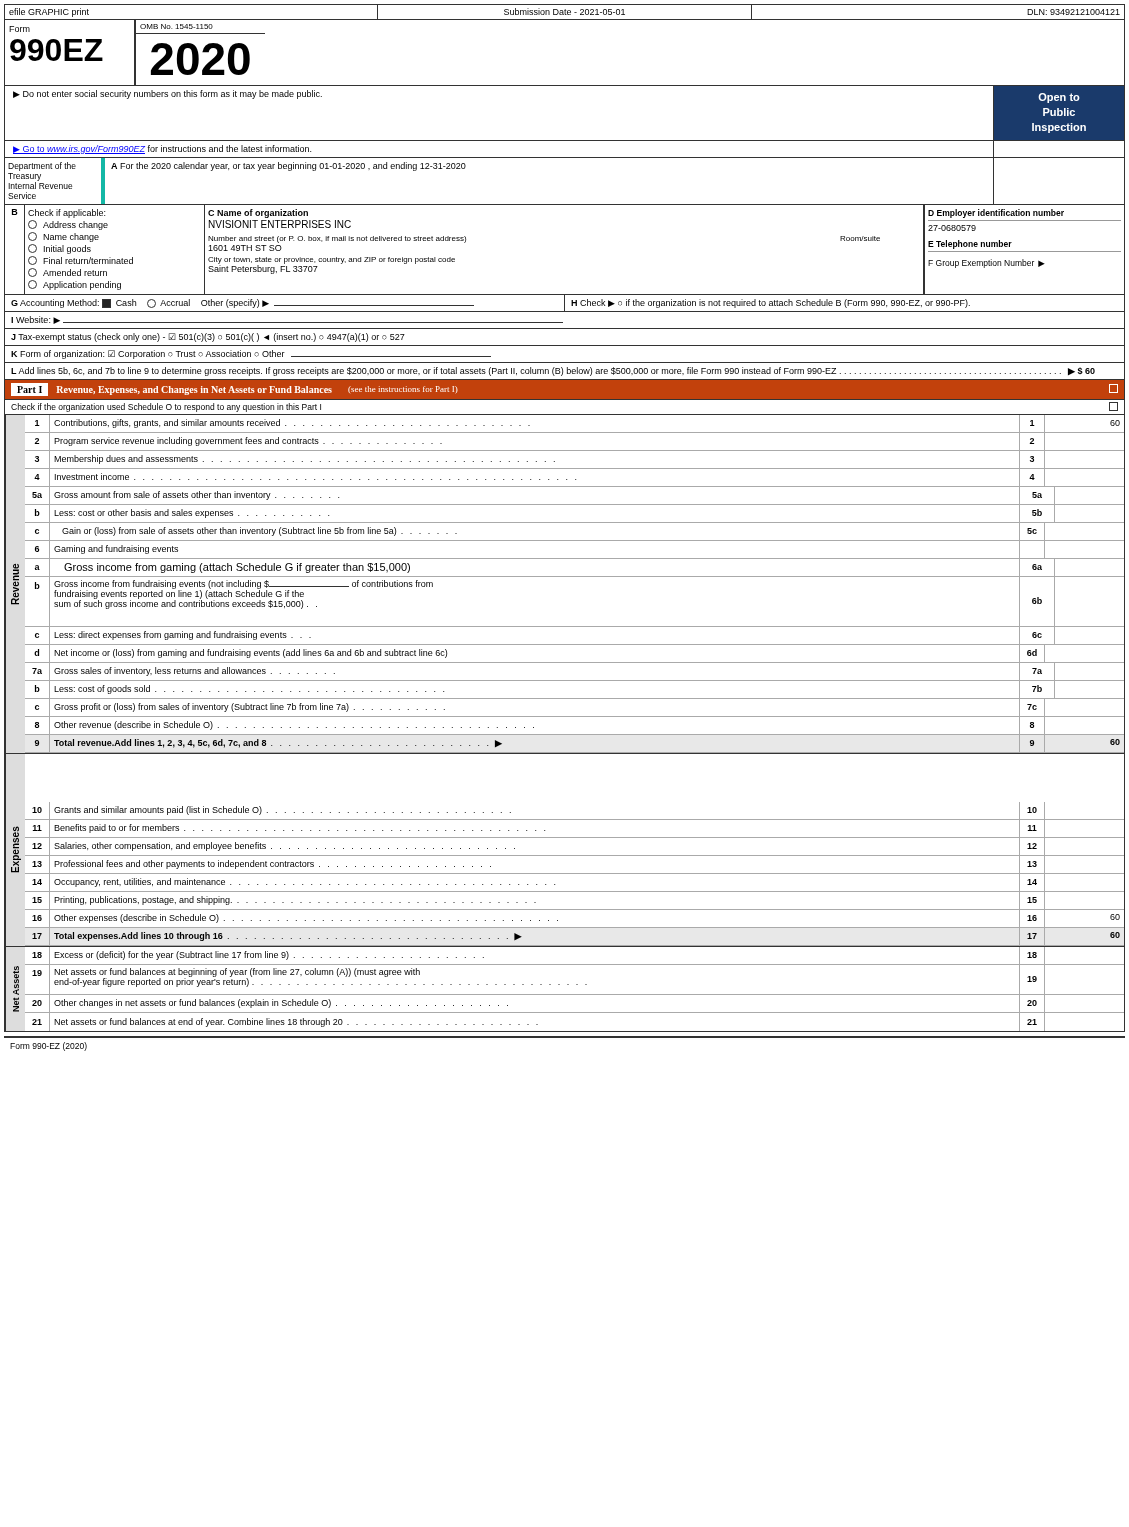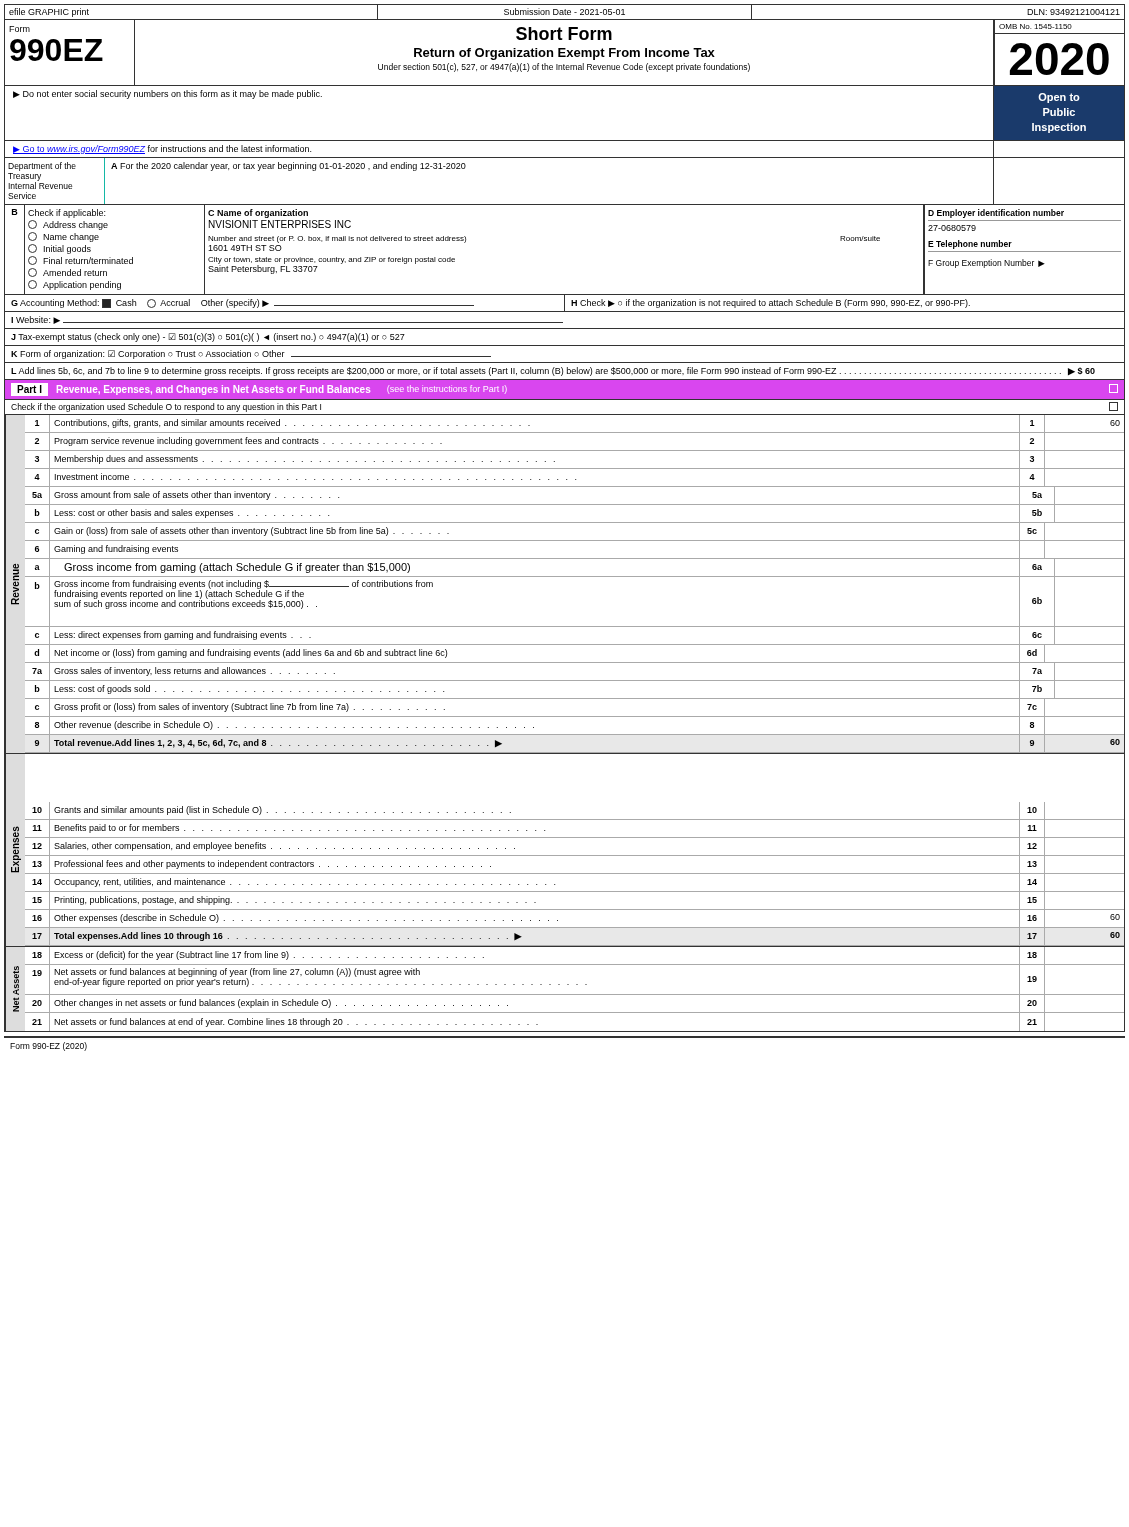--- a/index.html
+++ b/index.html
@@ -34,25 +34,20 @@
     <div class="top-bar-right">
       <span>DLN: 93492121004121</span>
     </div>
   </div>
 
   <div style="display:flex; border:1px solid #333; border-top:none;">
     <div style="width:130px; border-right:1px solid #333; padding:4px; font-size:11px;">
       <div style="font-size:9px;">Form</div>
       <div style="font-size:32px; font-weight:bold; line-height:1;">990EZ</div>
     </div>
-    <div style="flex:1; text-align:center; padding:4px; border-right:1px solid #333;">
-      <div style="font-size:18px; font-weight:bold;">Short Form</div>
-      <div style="font-size:13px; font-weight:bold;">Return of Organization Exempt From Income Tax</div>
-      <div style="font-size:8.5px; margin-top:2px;">Under section 501(c), 527, or 4947(a)(1) of the Internal Revenue Code (except private foundations)</div>
-    </div>
     <div style="width:130px; border-left:1px solid #333;">
       <div style="font-size:8px; padding:2px 4px; border-bottom:1px solid #333;">OMB No. 1545-1150</div>
       <div style="font-size:46px; font-weight:bold; text-align:center; line-height:1.1;">2020</div>
     </div>
   </div>
 
   <div style="display:flex; border:1px solid #333; border-top:none;">
     <div style="flex:1; padding:3px 8px; border-right:1px solid #333; font-size:9px;">▶ Do not enter social security numbers on this form as it may be made public.</div>
     <div style="width:130px; background:#1a3a6b; color:white; text-align:center; padding:4px; font-size:11px; font-weight:bold; line-height:1.4;">
       Open to<br>Public<br>
@@ -62,21 +57,21 @@
   </div>
   <div style="display:flex; border:1px solid #333; border-top:none;">
     <div style="flex:1; padding:3px 8px; border-right:1px solid #333; font-size:9px;">
       <span style="text-decoration:underline; color:blue;">▶ Go to <i>www.irs.gov/Form990EZ</i></span>
       <span> for instructions and the latest information.</span>
     </div>
     <div style="width:130px;"></div>
   </div>
 
   <div style="display:flex; border:1px solid #333; border-top:none; font-size:9px;">
-    <div style="width:100px; padding:3px; border-right:1px solid #14b8a6; font-size:8.5px;">
+    <div style="width:100px; padding:3px; border-right:4px solid #14b8a6; font-size:8.5px;">
       <span>Department of the Treasury</span><br>
       <span>Internal Revenue</span><br>
       <span>Service</span>
     </div>
     <div style="flex:1; padding:3px 6px; border-right:1px solid #333;">
       <span style="font-weight:bold;">A</span>
       <span>For the 2020 calendar year, or tax year beginning 01-01-2020 , and ending 12-31-2020</span>
     </div>
     <div style="width:130px;"></div>
   </div>
@@ -174,21 +169,21 @@
     <span style="display:inline-block; width:200px; border-bottom:1px solid #333; margin-left:4px;"></span>
   </div>
 
   <div style="border:1px solid #333; border-top:none; padding:3px 6px; font-size:9px;">
     <span style="font-weight:bold;">L</span>
     <span>Add lines 5b, 6c, and 7b to line 9 to determine gross receipts. If gross receipts are $200,000 or more, or if total assets (Part II, column (B) below) are $500,000 or more, file Form 990 instead of Form 990-EZ</span>
     <span> . . . . . . . . . . . . . . . . . . . . . . . . . . . . . . . . . . . . . . . . . . . . .</span>
     <span style="font-weight:bold; margin-left:4px;">▶ $ 60</span>
   </div>
 
-  <div style="display:flex; border:1px solid #333; border-top:none; background:#d946ef; color:white; font-size:10px; font-weight:bold; padding:3px 6px; align-items:center;">
+  <div style="display:flex; border:1px solid #333; border-top:none; background:#c2410c; color:white; font-size:10px; font-weight:bold; padding:3px 6px; align-items:center;font-family:Liberation Serif, serif;">
     <span style="margin-right:8px; background:white; color:black; padding:1px 6px;">Part I</span>
     <span>Revenue, Expenses, and Changes in Net Assets or Fund Balances</span>
     <span style="font-weight:normal; font-size:9px; margin-left:16px;">(see the instructions for Part I)</span>
     <span style="margin-left:auto;">
       <span style="display:inline-block; width:9px; height:9px; border:1px solid white; background:transparent;"></span>
     </span>
   </div>
   <div style="border:1px solid #333; border-top:none; padding:2px 6px; font-size:8.5px; display:flex; justify-content:space-between;">
     <span>Check if the organization used Schedule O to respond to any question in this Part I</span>
     <span style="display:inline-block; width:9px; height:9px; border:1px solid #333;"></span>
@@ -235,21 +230,21 @@
 
       <div style="display:flex; border-bottom:1px solid #aaa; min-height:18px; align-items:stretch;">
         <div style="width:25px; text-align:center; border-right:1px solid #aaa; padding:2px; font-size:9px; font-weight:bold; display:flex; align-items:center; justify-content:center;">b</div>
         <div style="flex:1; padding:2px 4px; font-size:9px; display:flex; align-items:center;">Less: cost or other basis and sales expenses <span style="margin-left:4px; letter-spacing:2px;">. . . . . . . . . . .</span></div>
         <div style="width:35px; border-left:1px solid #aaa; text-align:center; font-size:9px; font-weight:bold; display:flex; align-items:center; justify-content:center;">5b</div>
         <div style="width:70px; border-left:1px solid #aaa; text-align:right; padding:2px 4px; font-size:9px;"></div>
       </div>
 
       <div style="display:flex; border-bottom:1px solid #aaa; min-height:18px; align-items:stretch;">
         <div style="width:25px; text-align:center; border-right:1px solid #aaa; padding:2px; font-size:9px; font-weight:bold; display:flex; align-items:center; justify-content:center;">c</div>
-        <div style="flex:1; padding:2px 4px; font-size:9px; display:flex; align-items:center;">Gain or (loss) from sale of assets other than inventory (Subtract line 5b from line 5a) <span style="margin-left:4px; letter-spacing:2px;">. . . . . . .</span></div>
+        <div style="flex:1; padding:2px 4px; font-size:9px; display:flex; align-items:center;margin-left:8px;">Gain or (loss) from sale of assets other than inventory (Subtract line 5b from line 5a) <span style="margin-left:4px; letter-spacing:2px;">. . . . . . .</span></div>
         <div style="width:25px; border-left:1px solid #aaa; text-align:center; font-size:9px; font-weight:bold; display:flex; align-items:center; justify-content:center;">5c</div>
         <div style="width:80px; border-left:1px solid #aaa; text-align:right; padding:2px 4px; font-size:9px;"></div>
       </div>
 
       <div style="display:flex; border-bottom:1px solid #aaa; min-height:18px; align-items:stretch;">
         <div style="width:25px; text-align:center; border-right:1px solid #aaa; padding:2px; font-size:9px; font-weight:bold; display:flex; align-items:center; justify-content:center;">6</div>
         <div style="flex:1; padding:2px 4px; font-size:9px; display:flex; align-items:center;">Gaming and fundraising events</div>
         <div style="width:25px; border-left:1px solid #aaa;"></div>
         <div style="width:80px; border-left:1px solid #aaa;"></div>
       </div>

